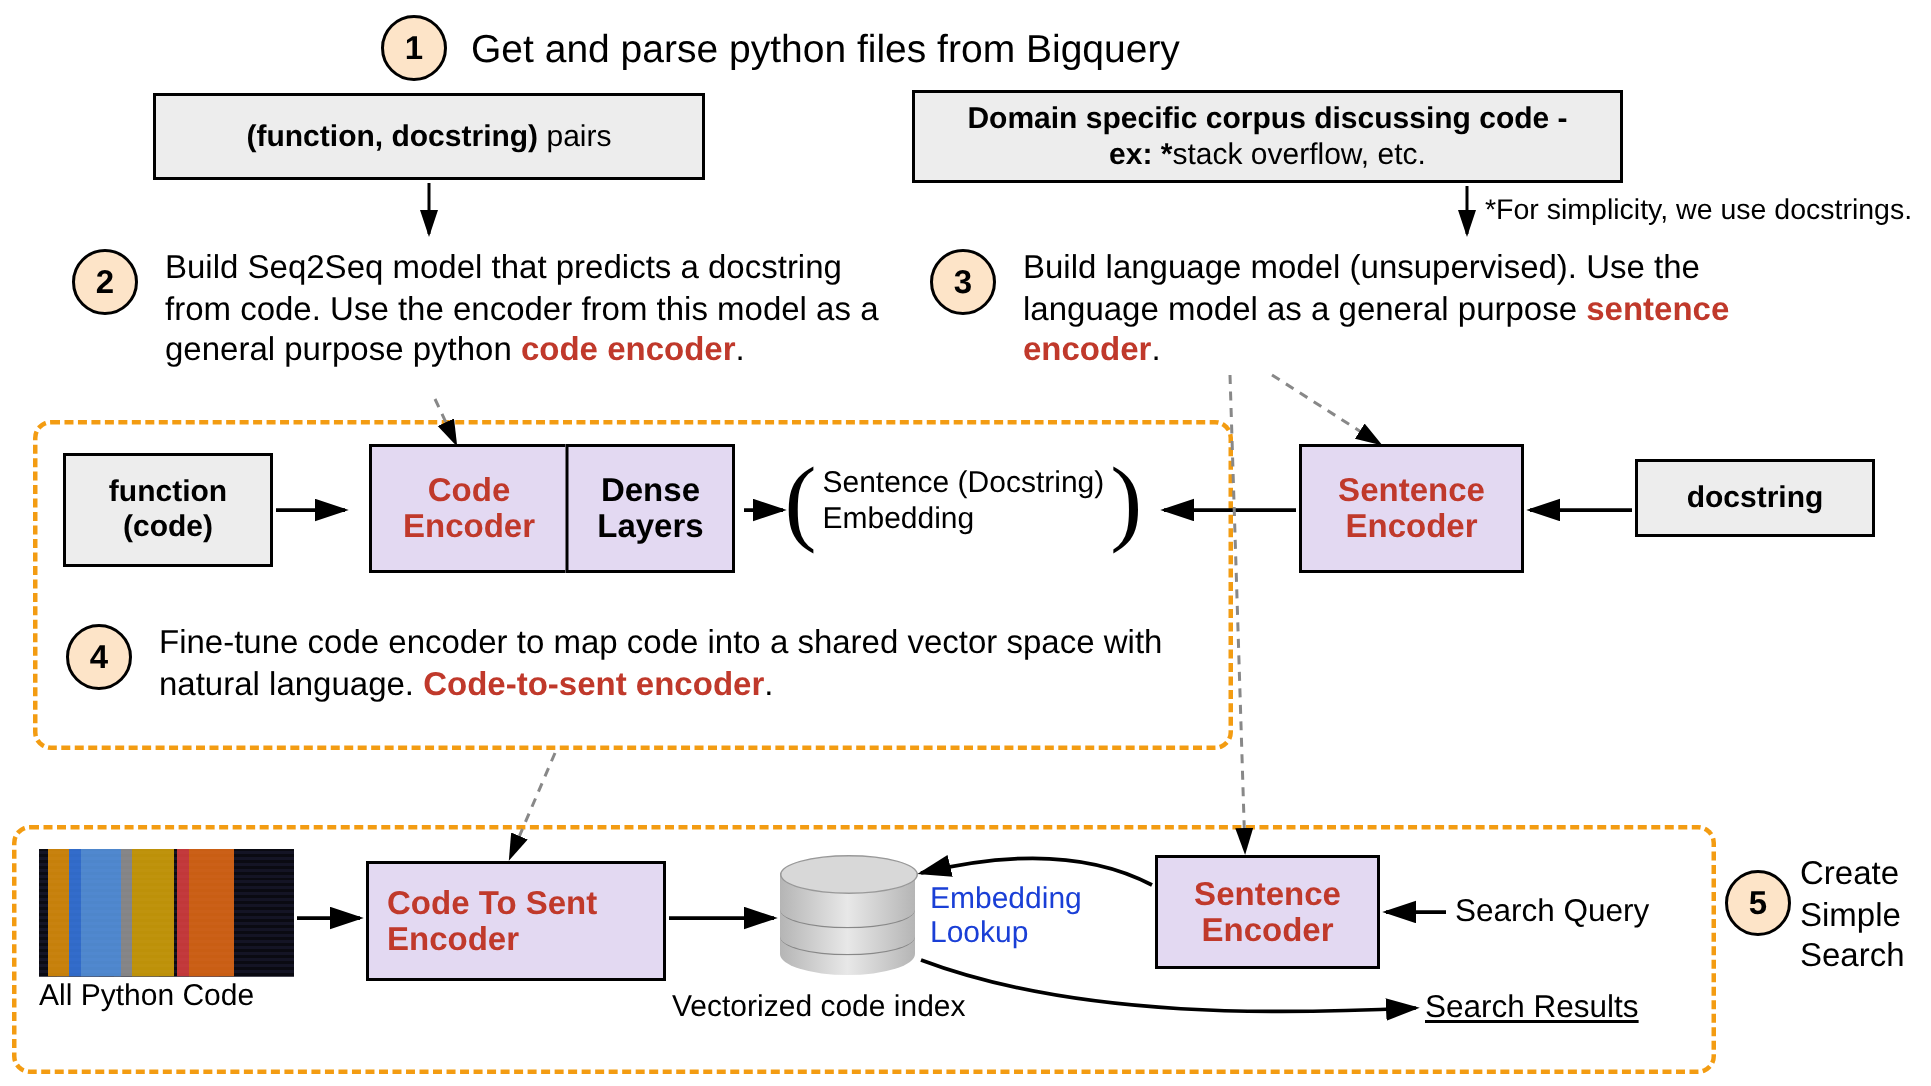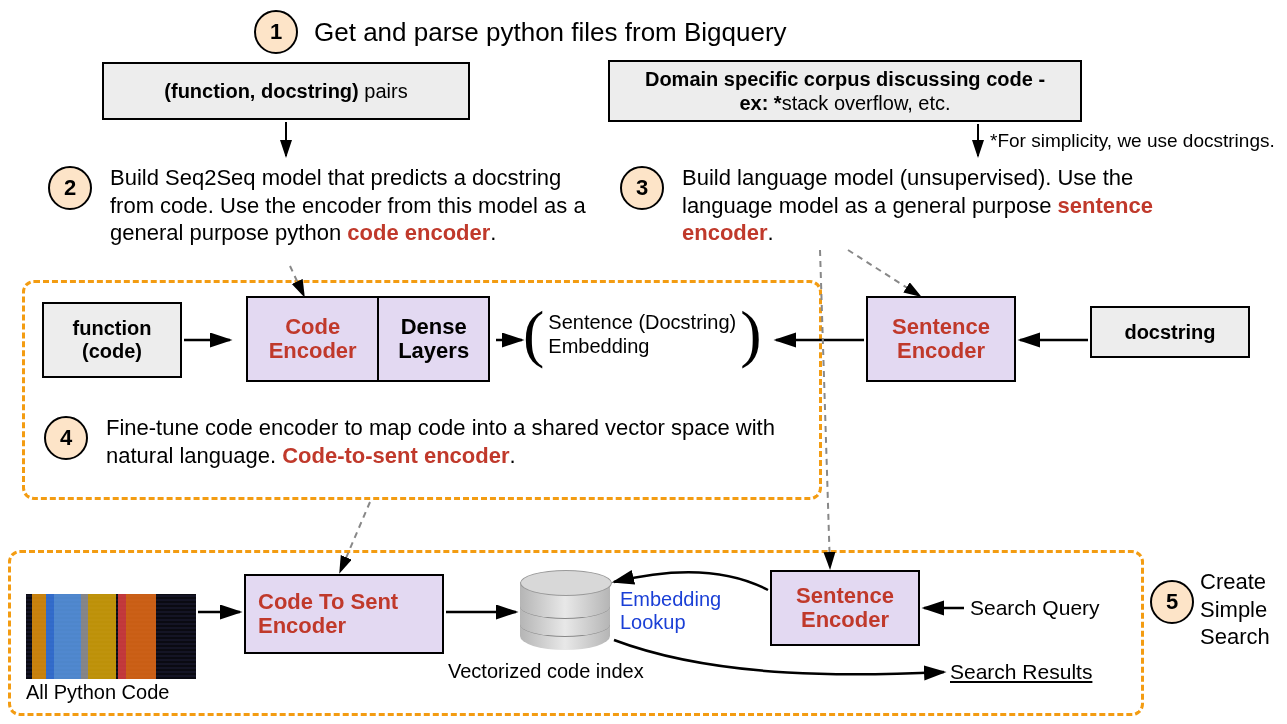--- a/index.html
+++ b/index.html
@@ -179,21 +179,21 @@
 
 <div style="position:absolute; left:44px; top:414px; display:flex; gap:18px; width:740px;">
   <div class="step-badge" style="flex:0 0 auto; margin-top:2px;">4</div>
   <div class="para">
     <span>Fine-tune code encoder to map code into a shared vector space with natural language.  </span><span class="red">Code-to-sent encoder</span><span>.</span>
   </div>
 </div>
 
 <div class="dashed-box" style="left:8px; top:550px; width:1136px; height:166px;"></div>
 
-<div style="position:absolute; left:26px; top:566px;margin-top:28px;">
+<div style="position:absolute; left:26px; top:566px;">
   <div class="code-thumb"></div>
   <div style="font-size:20px; margin-top:2px;">All Python Code</div>
 </div>
 
 <div class="purple-box red-text" style="position:absolute; left:244px; top:574px; width:200px; height:80px; flex-direction:column; line-height:1.1; text-align:left; align-items:flex-start; padding-left:12px;">
   <div>Code To Sent</div>
   <div>Encoder</div>
 </div>
 
 <div style="position:absolute; left:520px; top:570px;">

